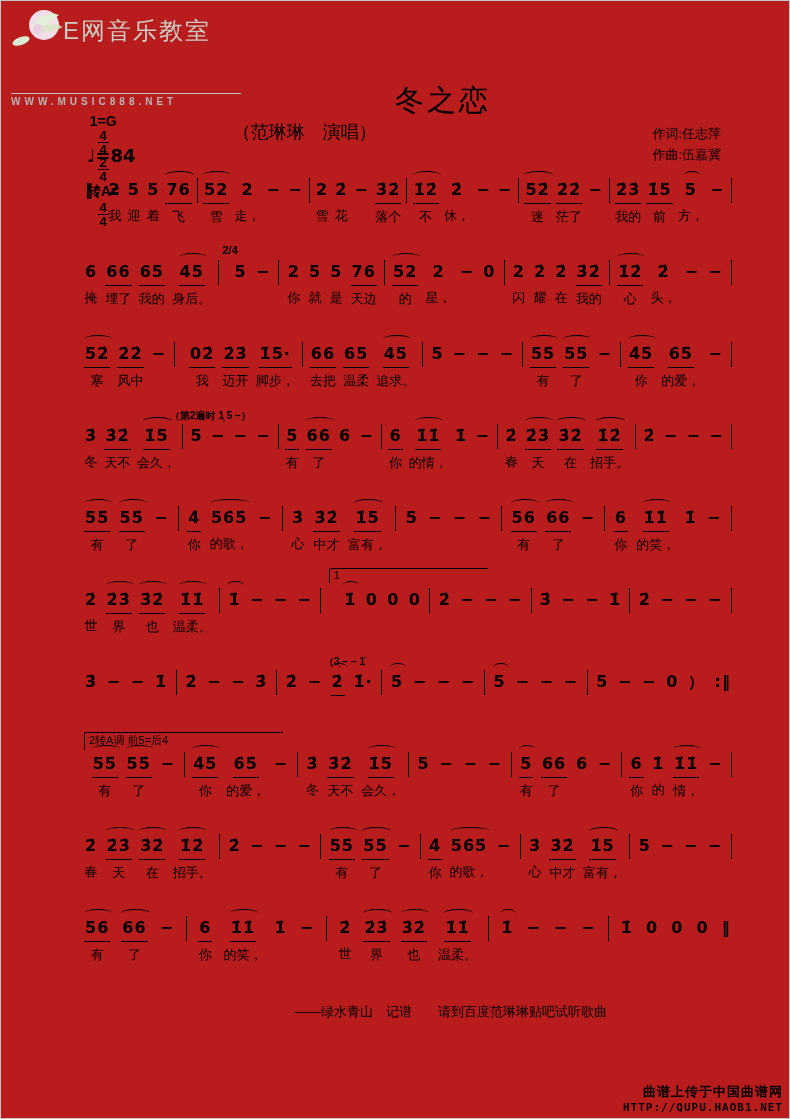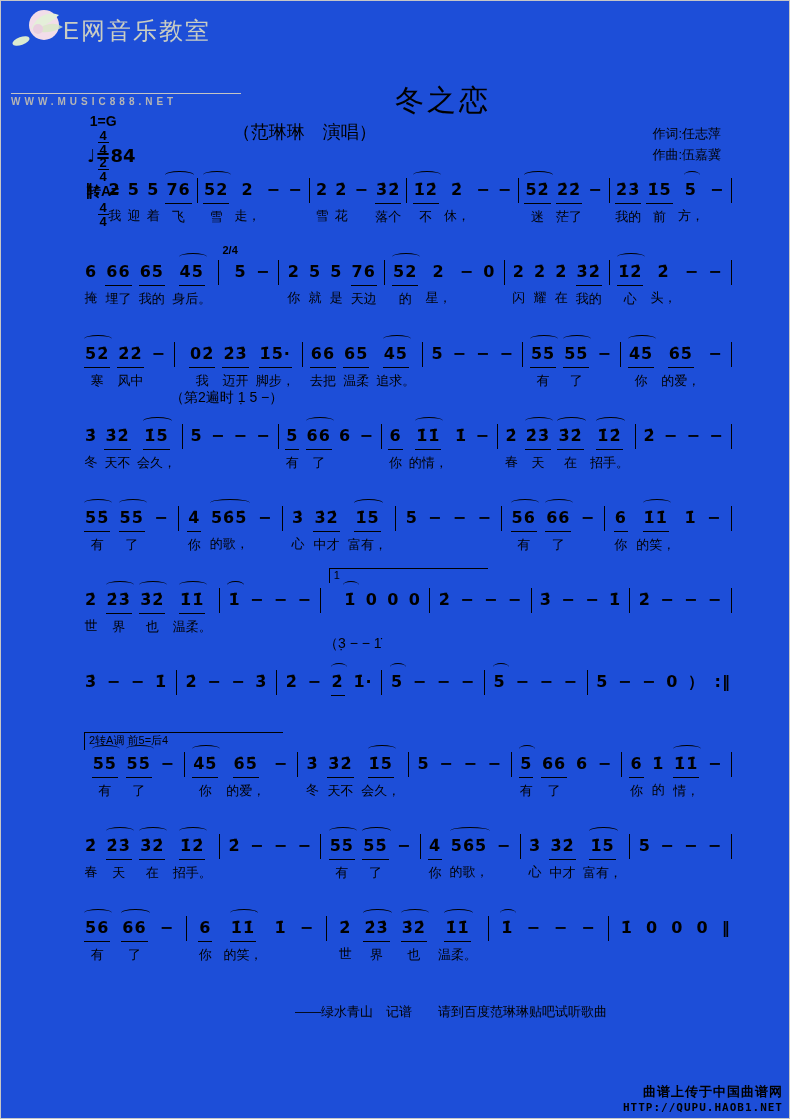--- a/index.html
+++ b/index.html
@@ -1,18 +1,18 @@
 <!DOCTYPE html>
 <html><head>
 <meta charset="utf-8">
 <style>
   html,body{margin:0;padding:0;background:#fff;}
   .page{
     position:relative; width:788px; height:1117px; margin:0 auto;
-    border:1px solid #c6c6c6; background:#1d4ed8; overflow:hidden;
+    border:1px solid #c6c6c6; background:#b91c1c; overflow:hidden;
     font-family:"Liberation Sans",sans-serif; color:#000;
   }
   
   .logo{position:absolute; left:10px; top:6px; width:260px;}
   .logo-top{position:relative; height:42px;}
   .logo-flower{position:absolute; left:0; top:0;}
   .site-name{
     position:absolute; left:52px; top:8px; font-size:24px; letter-spacing:2px;
     color:#c9cdc3; font-family:"Liberation Sans",sans-serif; white-space:nowrap;
   }
@@ -46,21 +46,21 @@
   .lyric{font-size:13px; height:18px; margin-top:4px; white-space:nowrap;}
   .barline{width:1px; height:25px; background:#000; margin-top:1px;}
   .above{position:absolute; top:-15px; left:-4px; font-size:11px; font-weight:bold; white-space:nowrap;}
   .volta{
     position:absolute; top:-19px; left:0; border-top:1px solid #000; border-left:1px solid #000;
     font-size:11px; padding:0 4px 2px 4px; white-space:nowrap;
   }
   .volta.w1{width:150px;}
   .volta.w2{width:190px;}
   .below{position:absolute; top:48px; left:-12px; font-size:13px; white-space:nowrap; font-weight:bold;}
-  .below.plain{font-weight:normal; font-size:14px;}
+  .below.plain{font-weight:bold; font-size:10px;margin-top:20px;}
   
   .credit-line{position:absolute; top:1002px; left:0; width:100%; text-align:center; font-size:13px; padding-left:112px; box-sizing:border-box;}
   .upload{position:absolute; right:6px; bottom:4px; text-align:right; font-weight:bold;margin-top:24px;}
   .upload .l1{font-size:13px; letter-spacing:1px;}
   .upload .l2{font-size:11px; letter-spacing:1px; font-family:"DejaVu Sans Mono",monospace;}
 </style>
 </head>
 <body>
 
 <div class="page">

